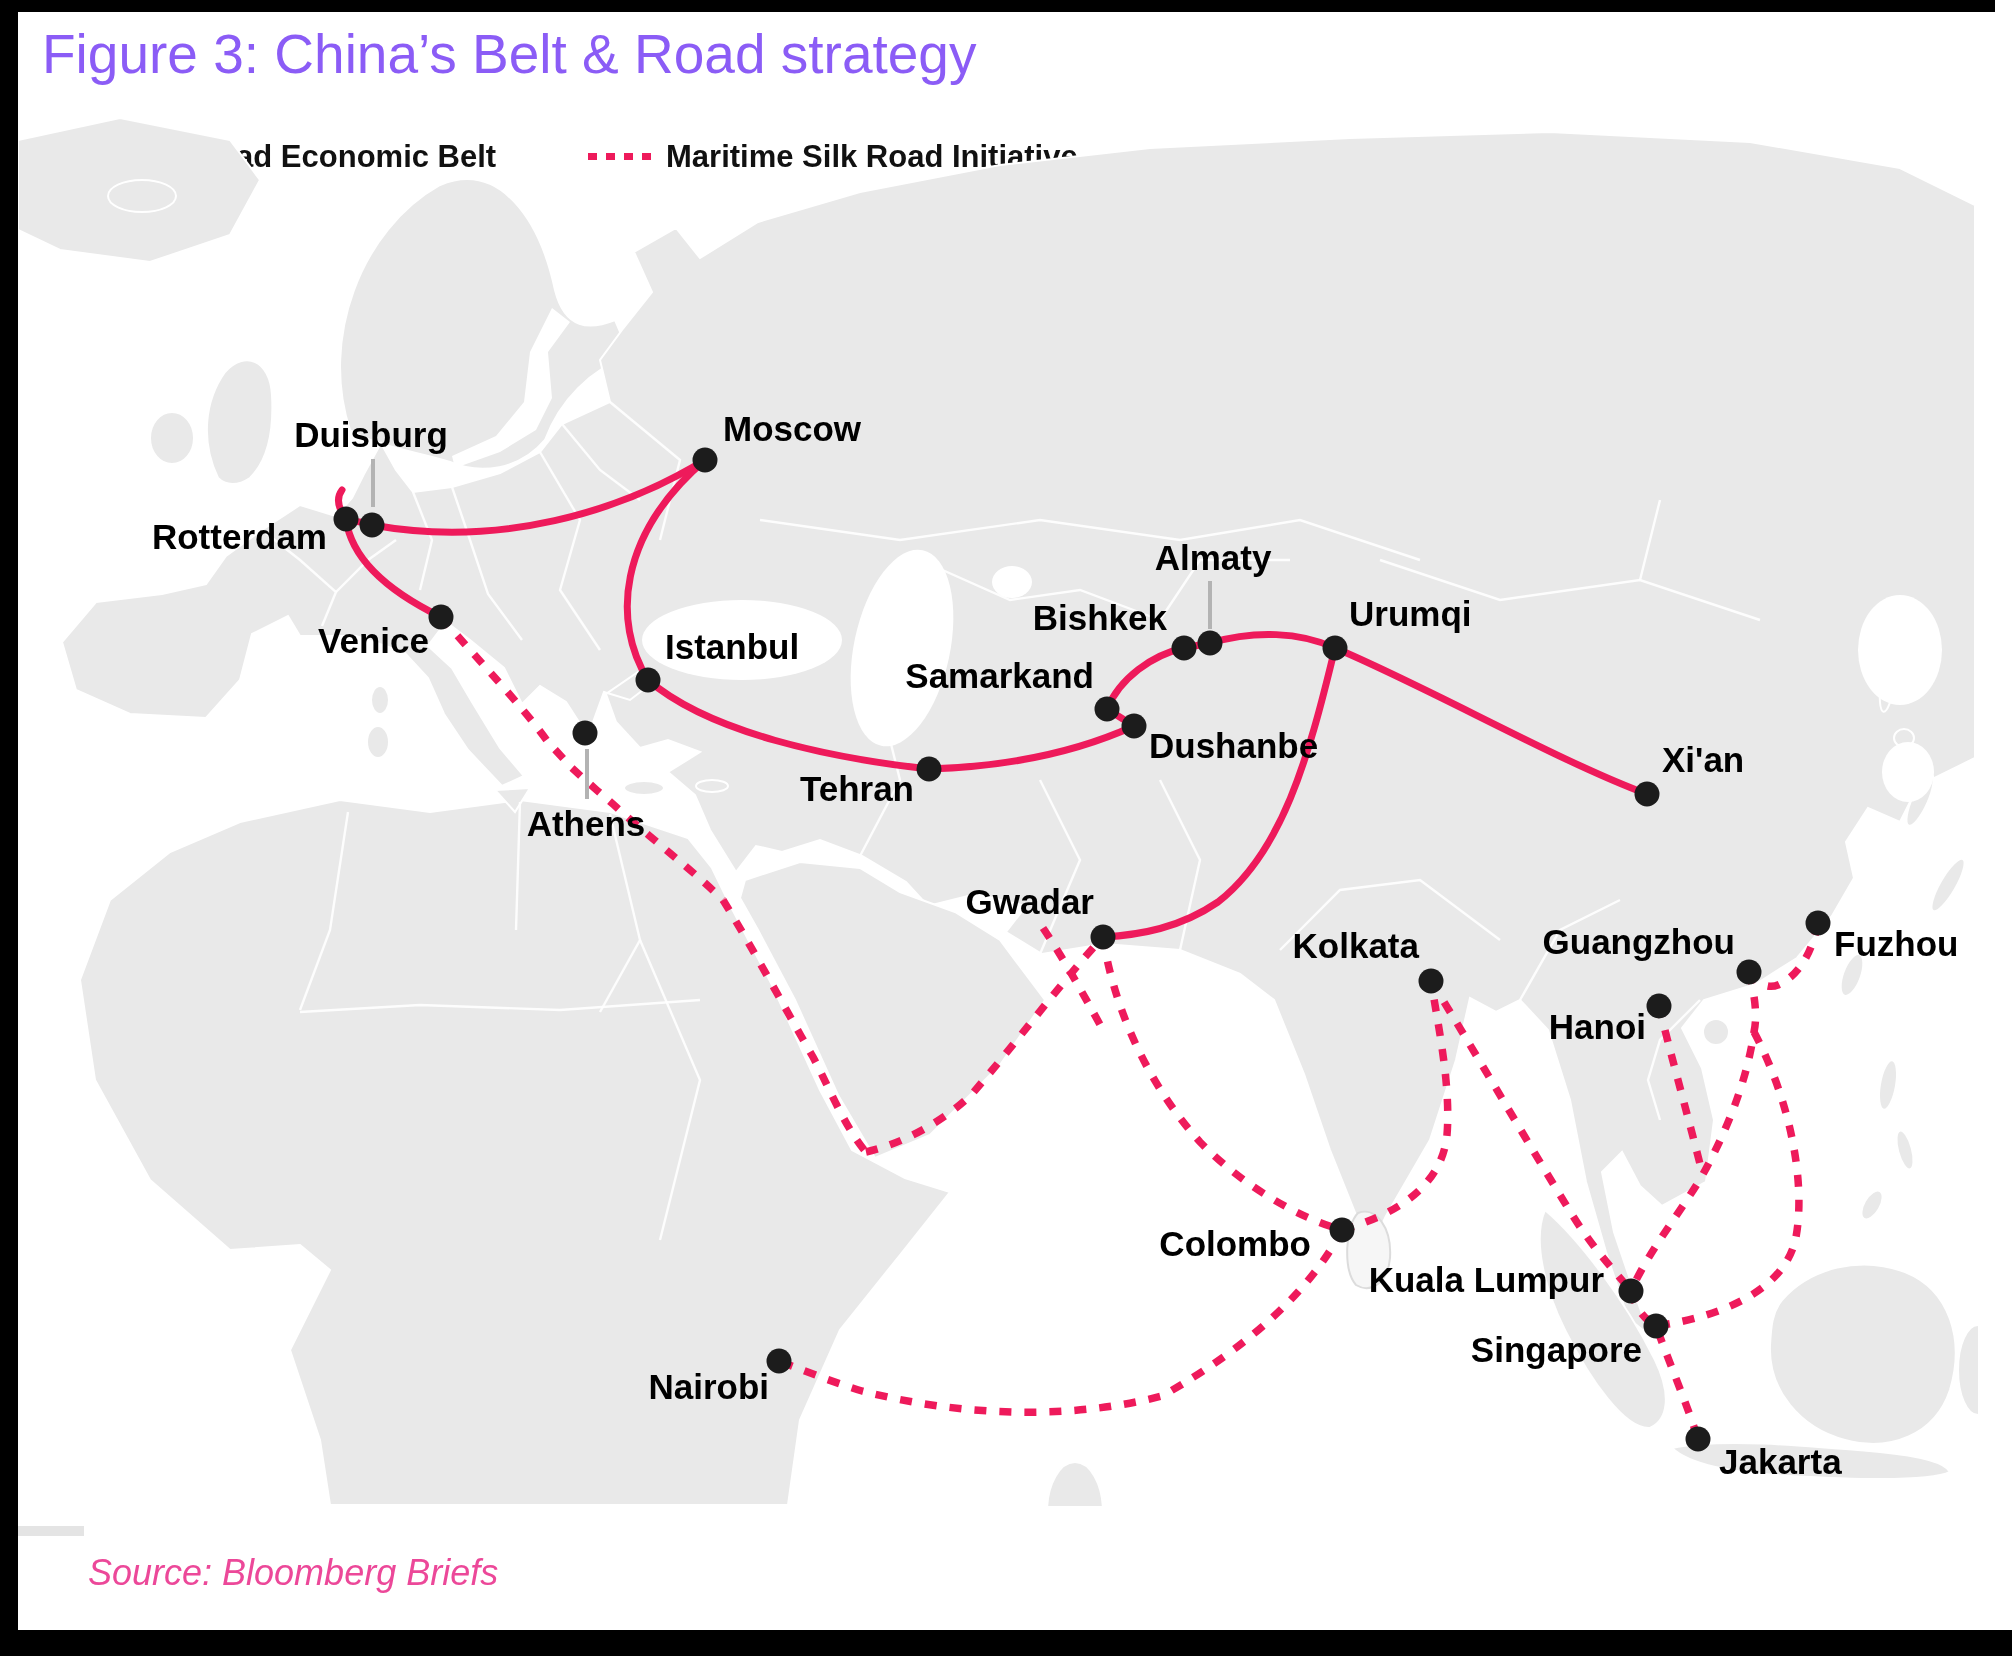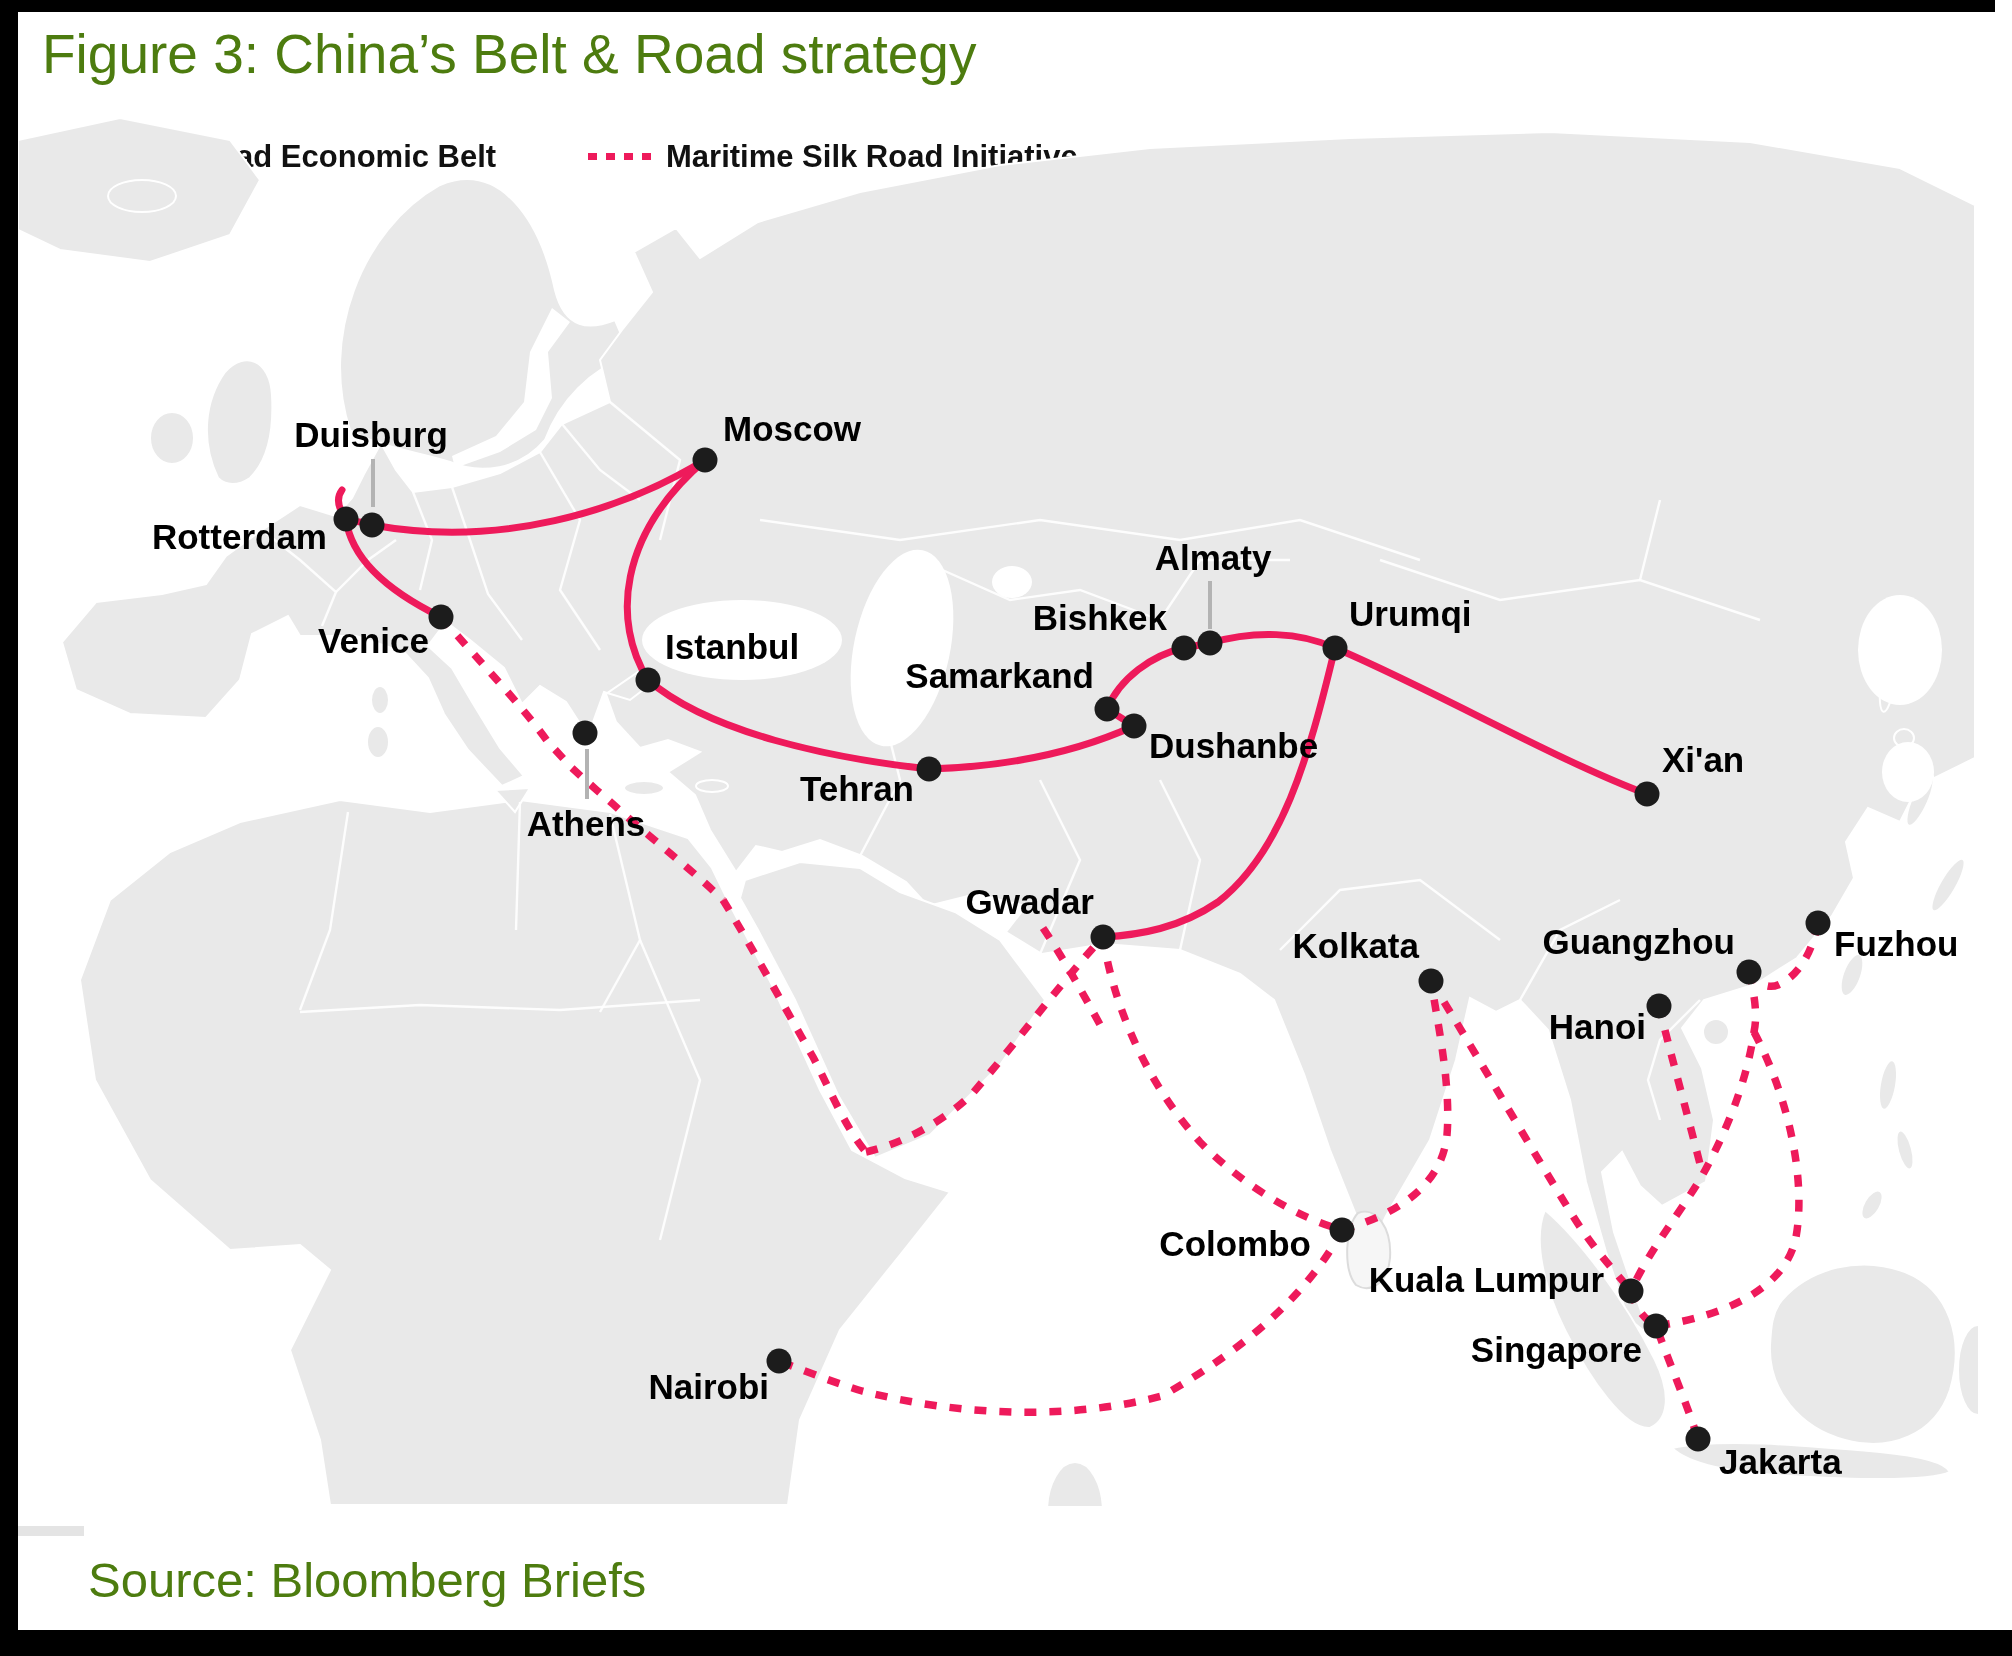--- a/index.html
+++ b/index.html
@@ -4,27 +4,27 @@
 <style>
   html,body{margin:0;padding:0;background:#ffffff;}
   #figure{position:relative;width:2012px;height:1656px;background:#ffffff;overflow:hidden;
           font-family:"Liberation Sans",sans-serif;}
   
   .frame{position:absolute;background:#000;}
   #frame-left{left:0;top:0;width:18px;height:1656px;}
   #frame-top{left:0;top:0;width:1995px;height:12px;}
   #frame-bottom{left:0;top:1630px;width:2012px;height:26px;}
   #scale-artifact{position:absolute;left:18px;top:1526px;width:66px;height:10px;background:#e4e4e4;}
-  #page-title{position:absolute;left:42px;top:22px;font-size:55px;color:#4d7c0f;letter-spacing:0px;text-align:right;}
+  #page-title{position:absolute;left:42px;top:22px;font-size:55px;color:#8b5cf6;letter-spacing:0px;text-align:right;}
   .legend-label{position:absolute;top:139px;font-size:31px;font-weight:700;color:#111;}
   #legend-label-belt{left:131px;}
   #legend-label-maritime{left:666px;}
   #legend-swatch-belt{position:absolute;left:76px;top:153px;width:42px;height:7px;border-radius:3px;}
   #legend-swatch-maritime{position:absolute;left:588px;top:153px;width:64px;height:7px;}
-  #source-line{position:absolute;left:88px;top:1552px;font-size:49px;color:#4d7c0f;}
+  #source-line{position:absolute;left:88px;top:1552px;font-size:36px;font-style:italic;color:#ec4899;}
   #map-svg{position:absolute;left:0;top:0;}
   #map-svg text{font-family:"Liberation Sans",sans-serif;font-size:35px;font-weight:700;fill:#000;}
   .land{fill:#e9e9e9;stroke:#ffffff;stroke-width:2;}
   .land-light{fill:#f6f6f6;stroke:#dcdcdc;stroke-width:2;}
   .sea{fill:#ffffff;stroke:none;}
   .border{fill:none;stroke:#ffffff;stroke-width:2.4;opacity:.9;}
   .route-belt{fill:none;stroke-width:7;stroke-linecap:round;}
   .route-maritime{fill:none;stroke-width:7.5;stroke-dasharray:12 13;stroke-linecap:butt;}
   .leader{stroke:#b3b3b3;stroke-width:4;}
 </style>

